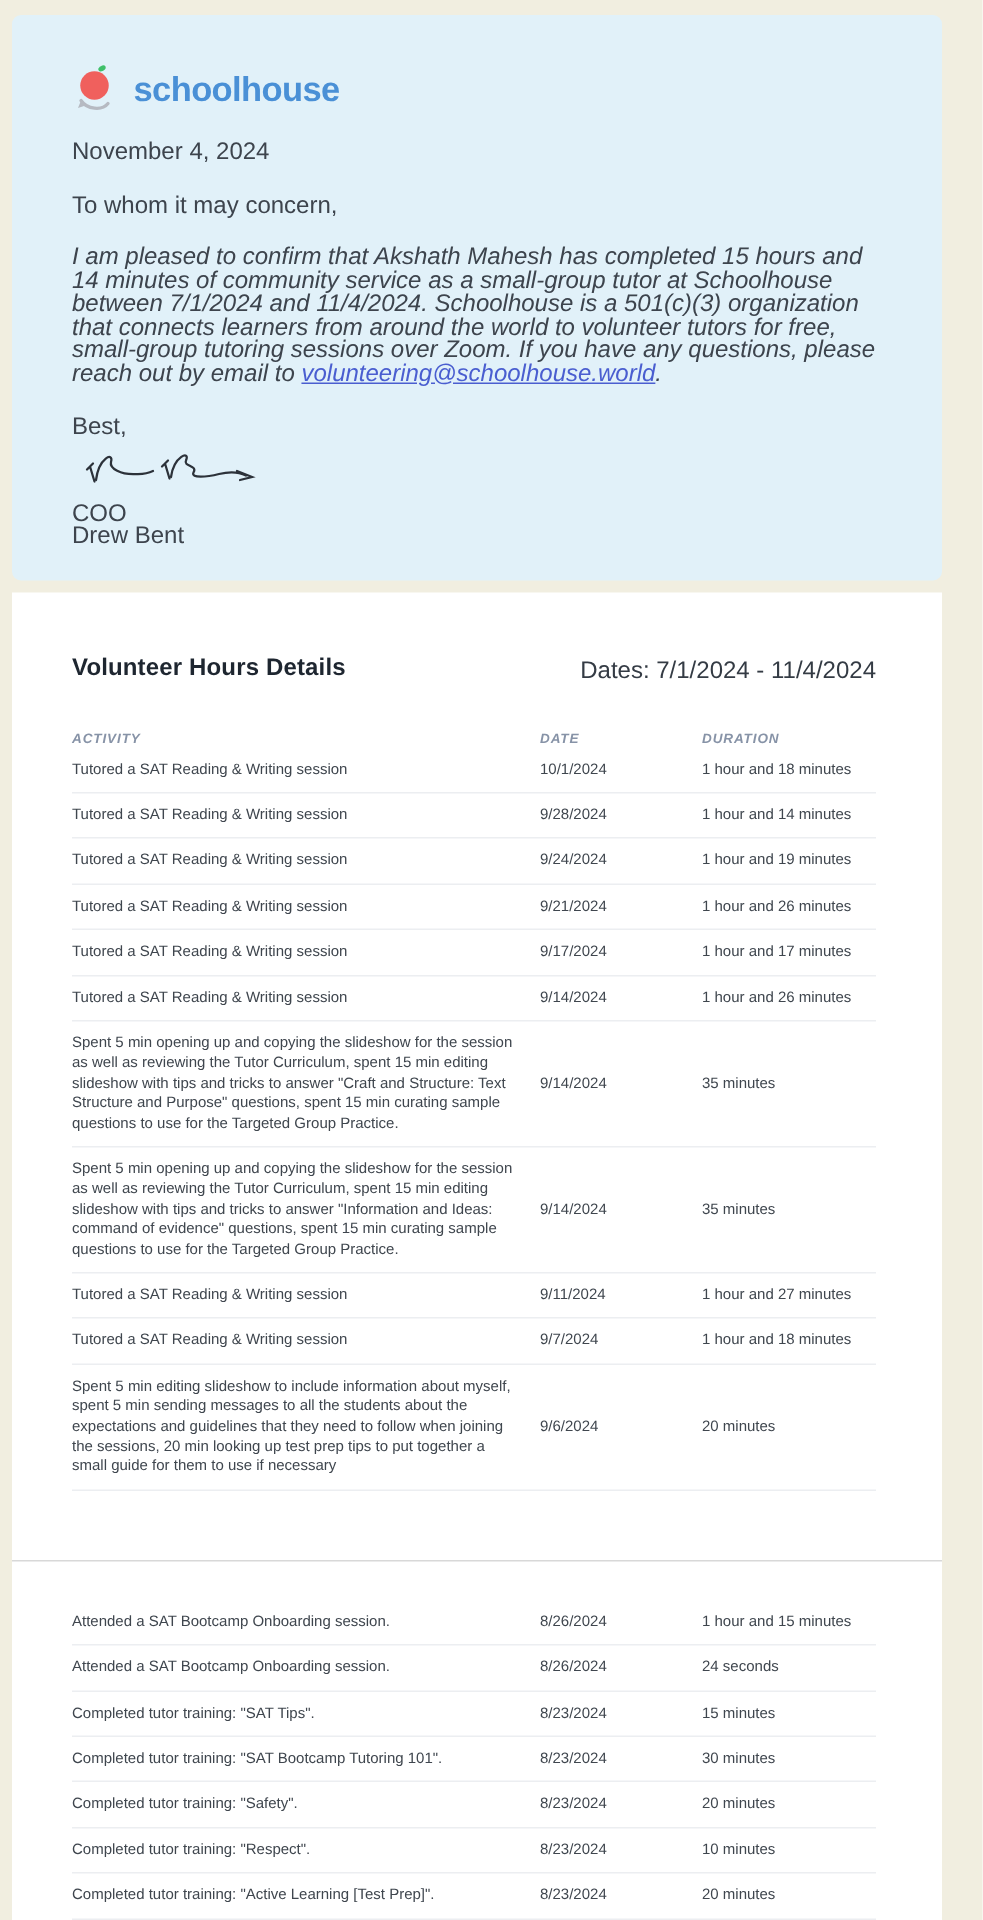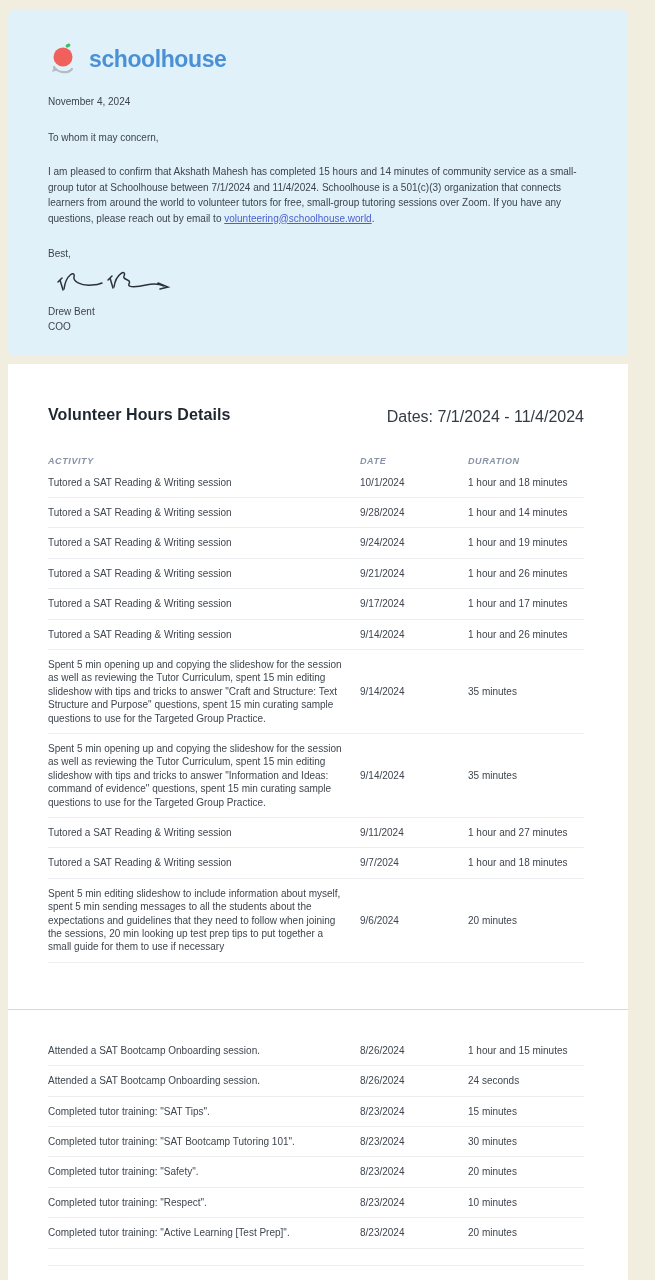--- a/index.html
+++ b/index.html
@@ -18,24 +18,24 @@
     border-radius:6px;
     padding:32px 40px 22px 40px;
     box-sizing:border-box;
     color:#3d444d;
   }
   .logo-row{display:flex;align-items:center;gap:9px;margin-bottom:18px;}
   .logo-icon{width:32px;height:34px;display:block;}
   .brand{
     color:#4a90d6;font-size:23px;font-weight:bold;letter-spacing:-0.4px;
   }
-  .letter-card p{margin:0;font-size:10px;line-height:15.5px;color:#3d444d;}
+  .letter-card p{margin:0;font-size:16px;line-height:15.5px;color:#3d444d;}
   .l-date{margin-bottom:20px !important;}
   .l-salutation{margin-bottom:19px !important;}
-  .l-body{max-width:562px;margin-bottom:20px !important;}
+  .l-body{max-width:562px;margin-bottom:20px !important;font-style:italic;}
   .email-link{color:#4a5ed0;text-decoration:underline;cursor:pointer;}
   .l-closing{margin-bottom:2px !important;}
   .signature{display:block;width:126px;height:38px;margin:2px 0 2px 2px;}
   .signer{line-height:15px !important;}
 
   
   .details-card{
     margin:8px 8px 0 8px;
     background:#ffffff;
     flex:1;
@@ -87,22 +87,22 @@
 
     <svg class="signature" viewBox="0 0 126 38">
       <g fill="none" stroke="#2c323a" stroke-width="1.5" stroke-linecap="round">
         <path d="M8 18 L 12 14 M10 16 L 13 26"></path>
         <path d="M14 25 C 16 10 26 6 24 13 C 23 17 30 22 42 21 C 47 21 50 20 52 19"></path>
         <path d="M58 16 L 62 12 M60 14 L 63 24"></path>
         <path d="M64 23 C 66 9 77 5 74 12 C 72 16 82 15 79 20 C 77 24 88 23 96 21 C 104 19 110 20 114 22 M108 19 L 118 23 L 110 25"></path>
       </g>
     </svg>
 
+    <p class="signer">COO</p>
     <p class="signer">Drew Bent</p>
-    <p class="signer">COO</p>
   </div>
 
   <div class="details-card">
     <div class="details-head">
       <h2>Volunteer Hours Details</h2>
       <span class="d-dates">Dates: 7/1/2024 - 11/4/2024</span>
     </div>
 
     <div class="thead">
       <span class="c-act">ACTIVITY</span>

